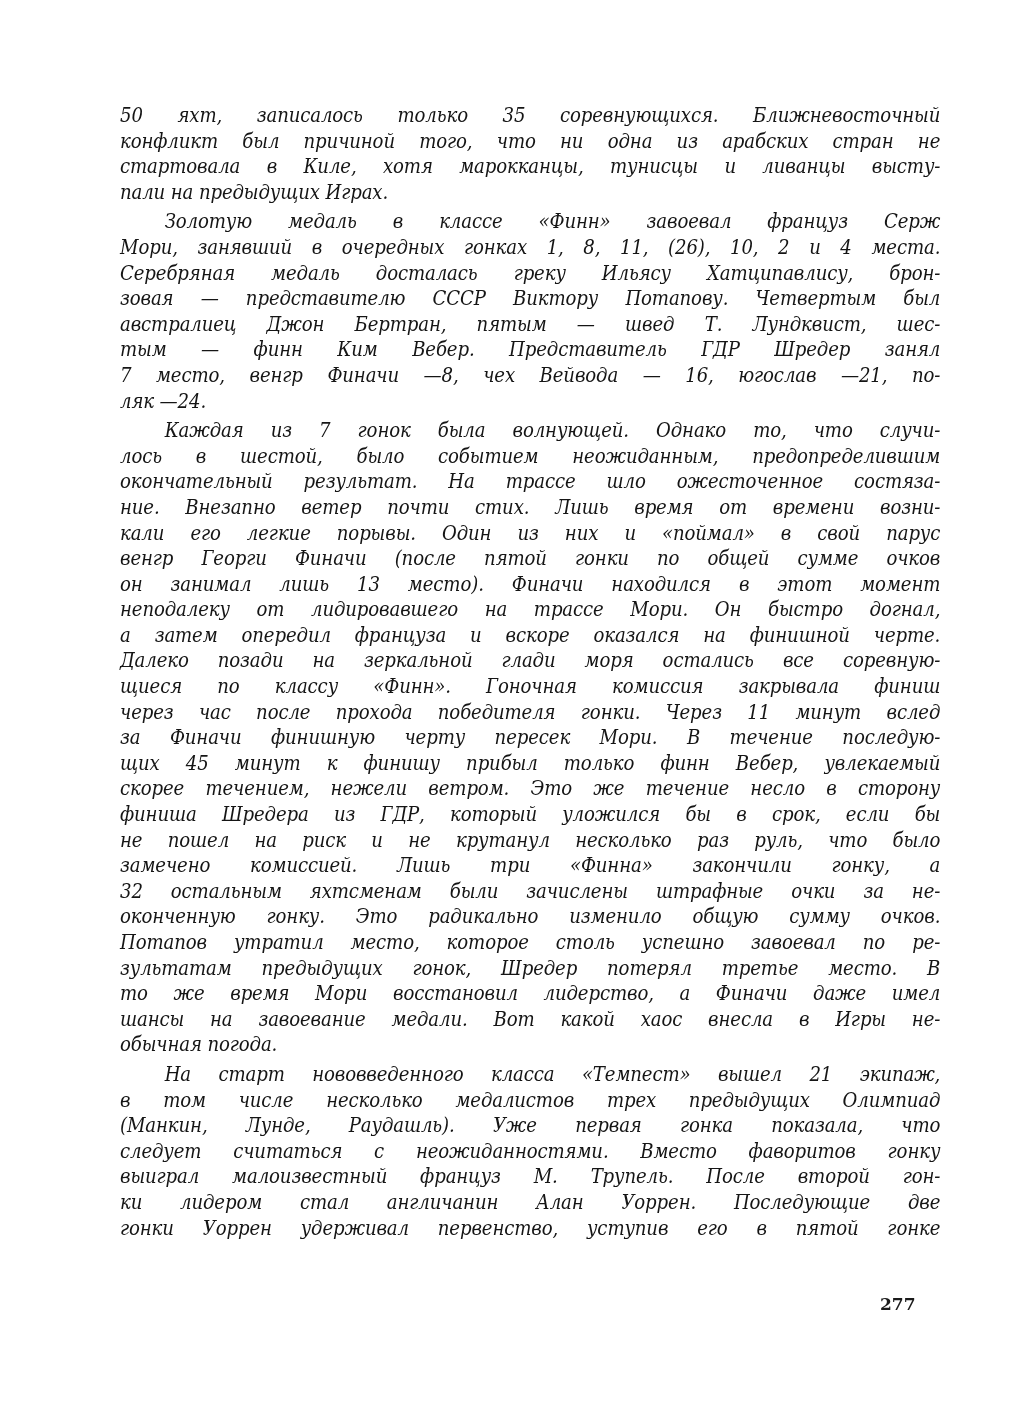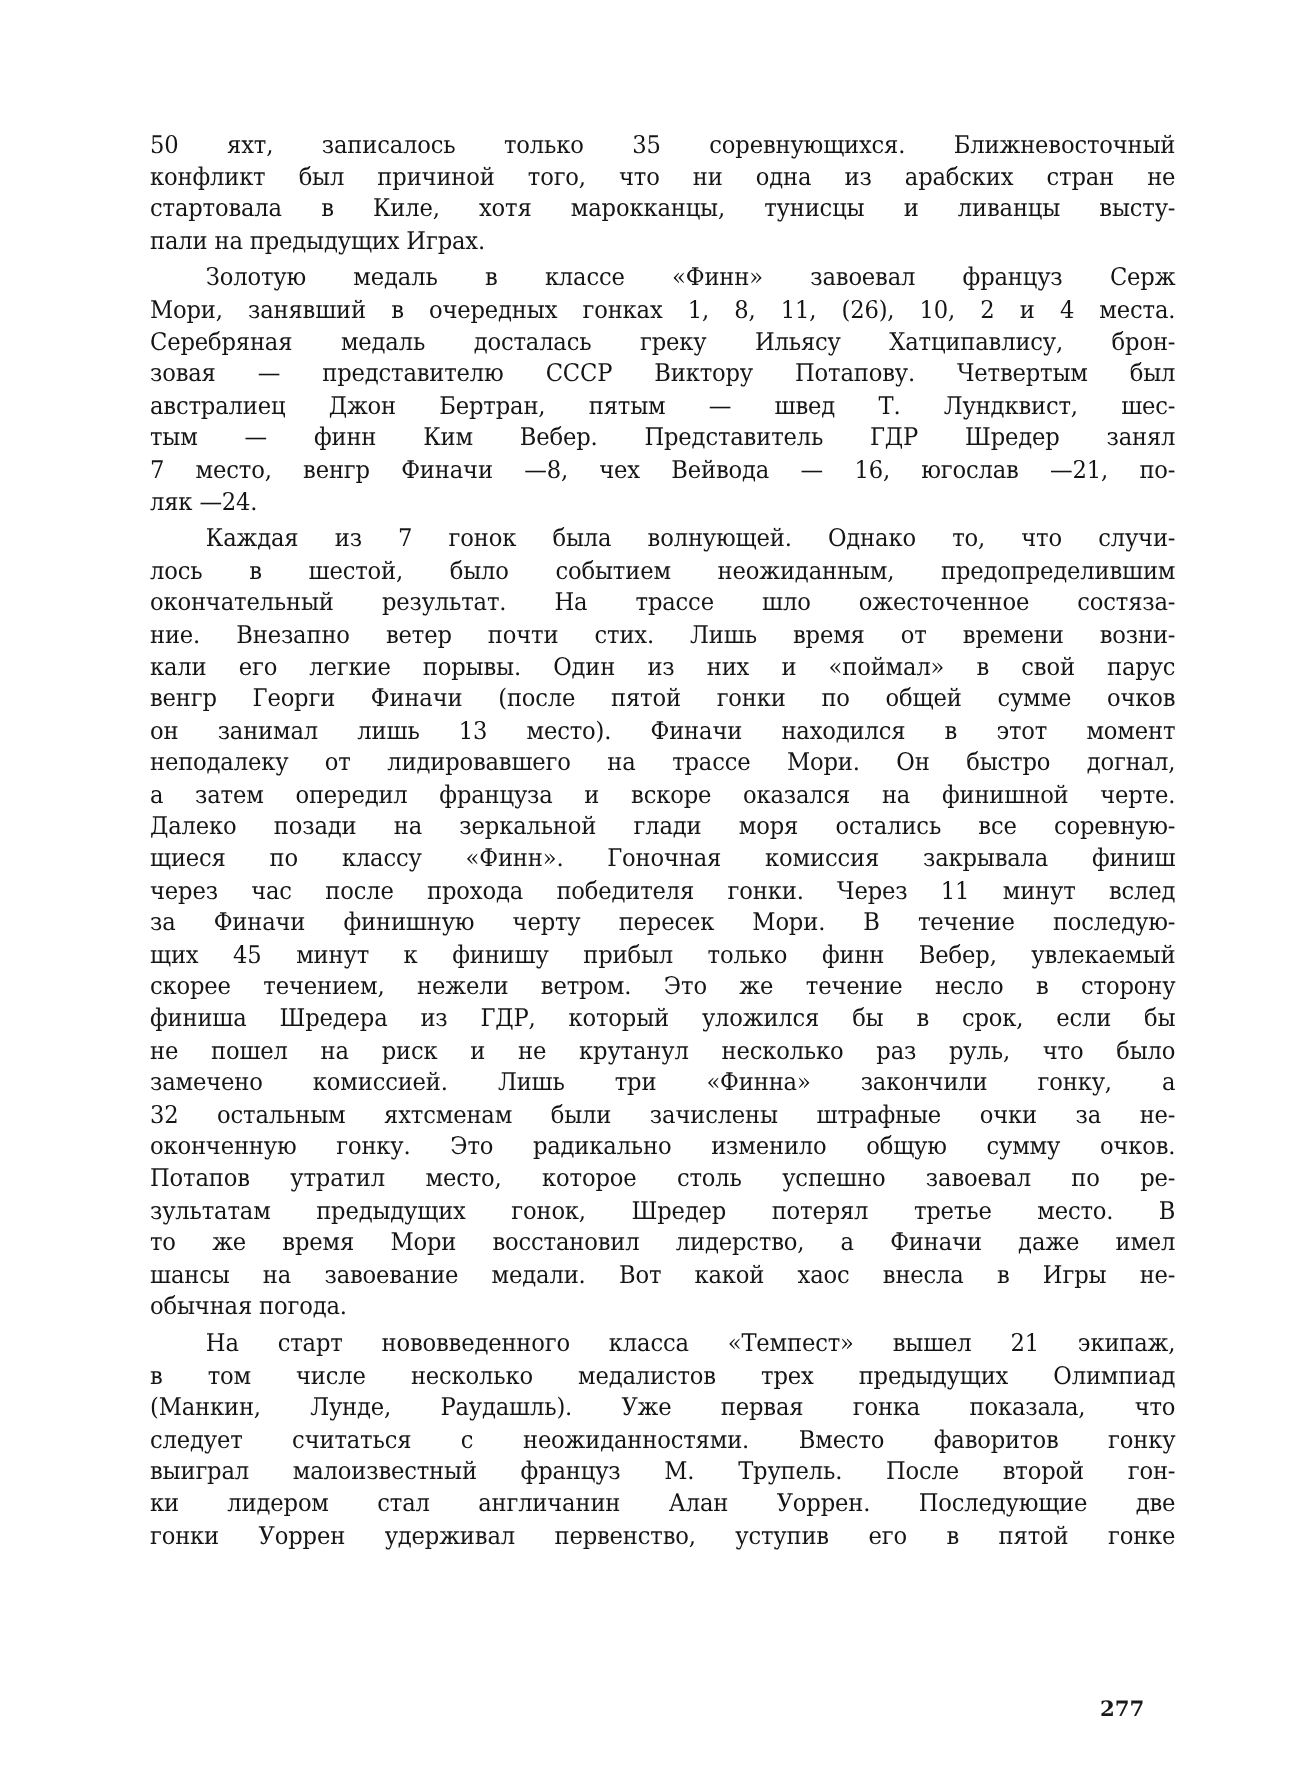--- a/index.html
+++ b/index.html
@@ -13,20 +13,21 @@
       position: relative;
       overflow: hidden;
       color: #151515;
       font-family: "DejaVu Serif", serif;
     }
     .page {
       position: absolute;
       left: 120px;
       top: 103px;
       width: 820px;
+      font-style: italic;
     }
     .line {
       display: block;
       height: 25.6px;
       line-height: 25.6px;
       font-size: 19.5px;
       white-space: nowrap;
       text-align: justify;
       text-align-last: justify;
       letter-spacing: -0.15px;
@@ -43,21 +44,21 @@
     }
     .para {
       margin: 0;
     }
     .para + .para {
       margin-top: 4px;
     }
     .page-number {
       position: absolute;
       left: 880px;
-      top: 1358px;
+      top: 1294px;
       font-size: 17px;
       font-weight: bold;
       font-family: "DejaVu Serif", serif;
       color: #1a1a1a;
     }
   </style>
 </head>
 <body>
 
 <div class="page">

